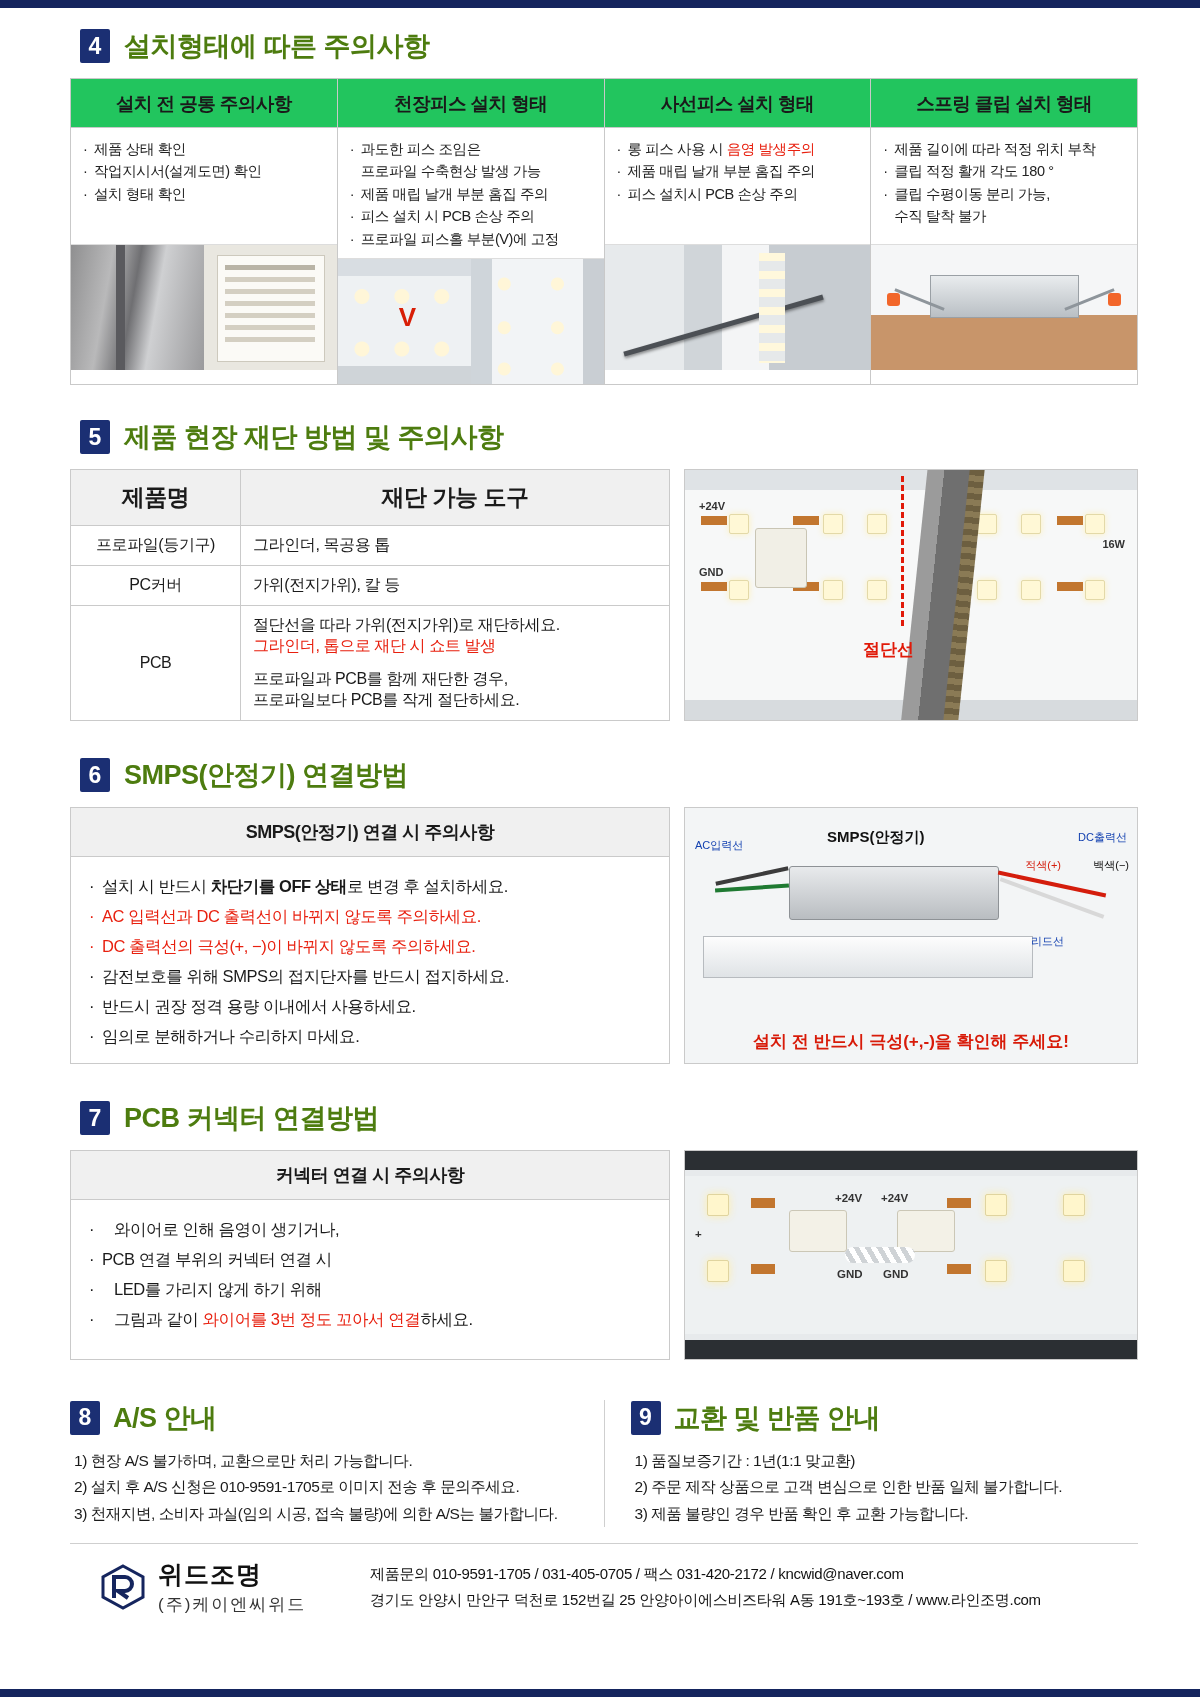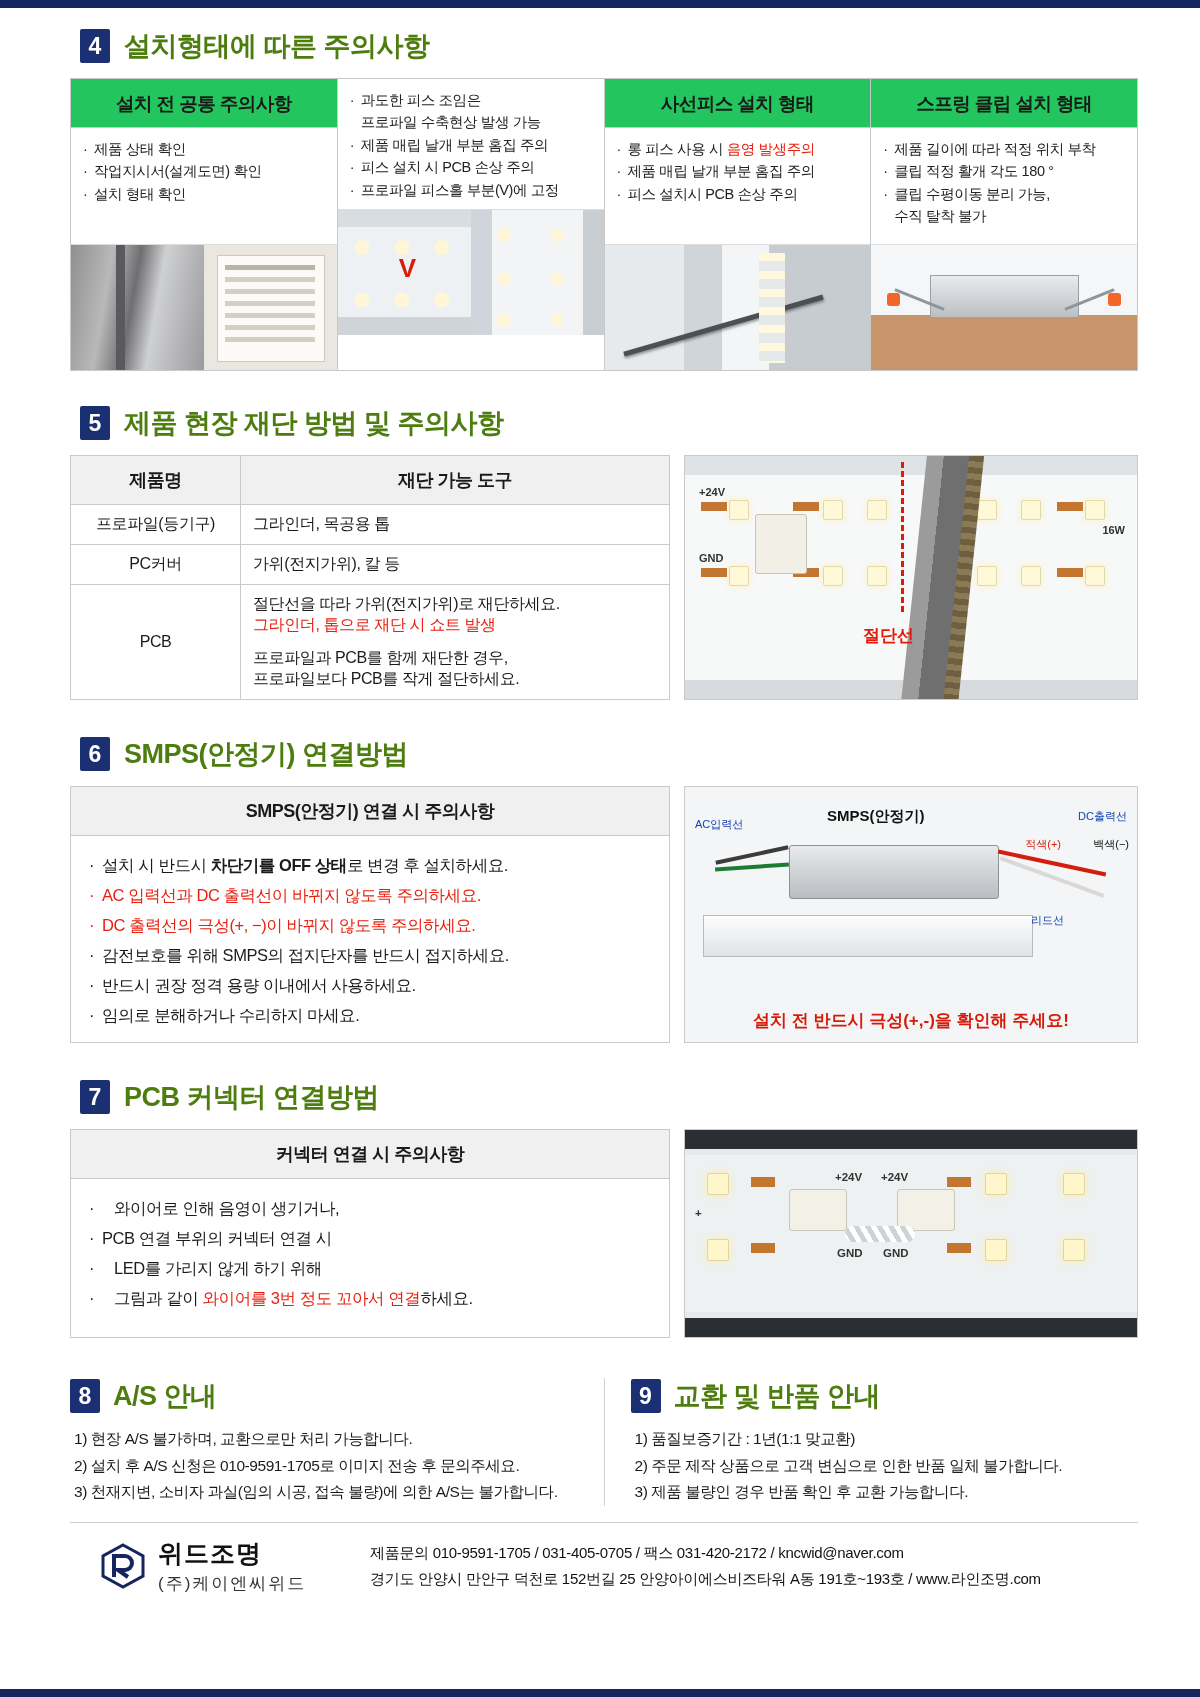--- a/index.html
+++ b/index.html
@@ -97,21 +97,21 @@
   .ph-clip .wire1, .ph-clip .wire2 { position:absolute; height:3px; background:#8e959b; top:42%; }
   .ph-clip .wire1 { left:8%; width:20%; transform:rotate(22deg); }
   .ph-clip .wire2 { right:8%; width:20%; transform:rotate(-22deg); }
   .ph-clip .o1, .ph-clip .o2 { position:absolute; width:13px; height:13px; background:#f2662a; border-radius:3px; top:38%; }
   .ph-clip .o1 { left:6%; } .ph-clip .o2 { right:6%; }
 
   
   .sec5-wrap { display:flex; gap:14px; margin:0 10px 0 18px; }
   table.cut { border-collapse:collapse; width:600px; background:#fff; }
   table.cut th, table.cut td { border:1px solid #cacaca; }
-  table.cut th { background:#f0f0f0; font-size:18px; font-weight:bold; padding:12px 6px; letter-spacing:-0.5px; }
+  table.cut th { background:#f0f0f0; font-size:23px; font-weight:bold; padding:12px 6px; letter-spacing:-0.5px; }
   table.cut td { font-size:16px; padding:9px 12px; letter-spacing:-0.4px; }
   table.cut td.c { text-align:center; }
   .pcb-img {
     flex:1; border:1px solid #cacaca; position:relative; overflow:hidden;
     background:
       linear-gradient(180deg,#dfe3e6 0 8%, #f7f8f8 8% 92%, #d7dbde 92% 100%);
   }
   .pcb-leds { position:absolute; inset:0; }
   .pcb-leds span {
     position:absolute; width:20px; height:20px; background:#fff8d6; border:1px solid #e3d9a8; border-radius:2px;
@@ -212,20 +212,21 @@
           <li>설치 형태 확인</li>
         </ul>
       </div>
       <div class="photo">
         <div class="ph ph-ceil1"></div>
         <div class="ph ph-doc"></div>
       </div>
     </div>
 
     <div class="fcard">
+      <div class="fcard-head">천장피스 설치 형태</div>
       <div class="fcard-body">
         <ul>
           <li>과도한 피스 조임은</li>
           <li class="cont red">프로파일 수축현상 발생 가능</li>
           <li>제품 매립 날개 부분 홈집 주의</li>
           <li>피스 설치 시 PCB  손상 주의</li>
           <li>프로파일 피스홀 부분(V)에 고정</li>
         </ul>
       </div>
       <div class="photo">

